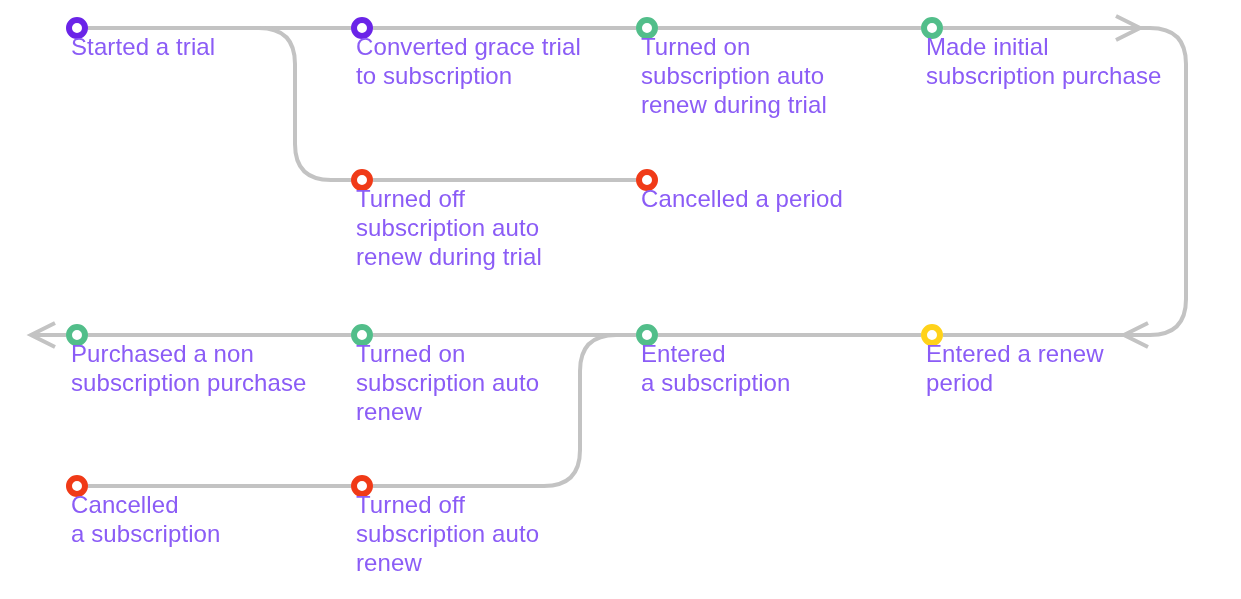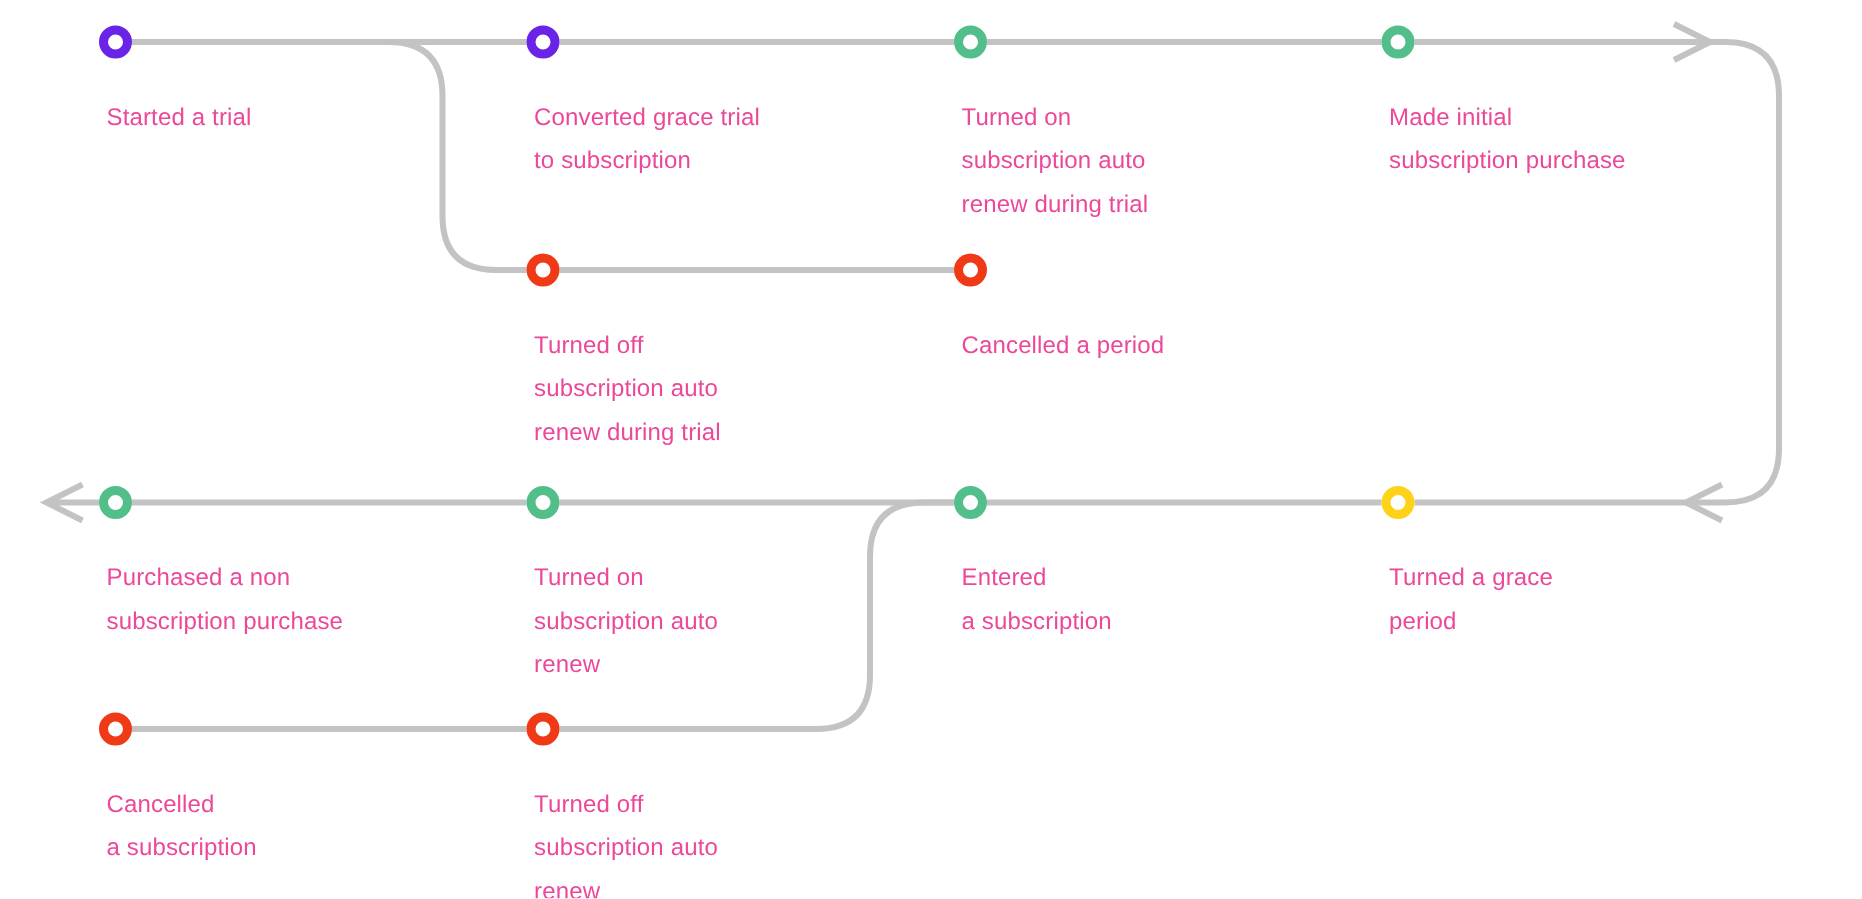--- a/index.html
+++ b/index.html
@@ -40,25 +40,25 @@
     height: 22px;
     border-radius: 50%;
     box-sizing: border-box;
     border-width: 6px;
     border-style: solid;
     background: #ffffff;
   }
   .node-label {
     position: absolute;
     left: -6px;
-    top: 36px;
+    top: 4px;
     width: 250px;
-    font-size: 16px;
+    font-size: 24px;
     line-height: 29px;
-    color: #ec4899;
+    color: #8b5cf6;
     letter-spacing: 0.1px;
     white-space: pre-line;
   }
 </style>
 </head>
 <body>
 
 <div id="diagram-root">
 
   <svg id="connector-layer" viewBox="0 0 1241 599" width="1241" height="599" aria-hidden="true">
@@ -137,21 +137,21 @@
   </div>
 
   <div class="node" style="left:647px; top:335px;">
     <div class="node-dot" style="border-color:#52BE8A;"></div>
     <div class="node-label">Entered
 a subscription</div>
   </div>
 
   <div class="node" style="left:932px; top:335px;">
     <div class="node-dot" style="border-color:#FFD21A;"></div>
-    <div class="node-label">Turned a grace
+    <div class="node-label">Entered a renew
 period</div>
   </div>
 
   <div class="node" style="left:77px; top:486px;">
     <div class="node-dot" style="border-color:#F03A17;"></div>
     <div class="node-label">Cancelled
 a subscription</div>
   </div>
 
   <div class="node" style="left:362px; top:486px;">

